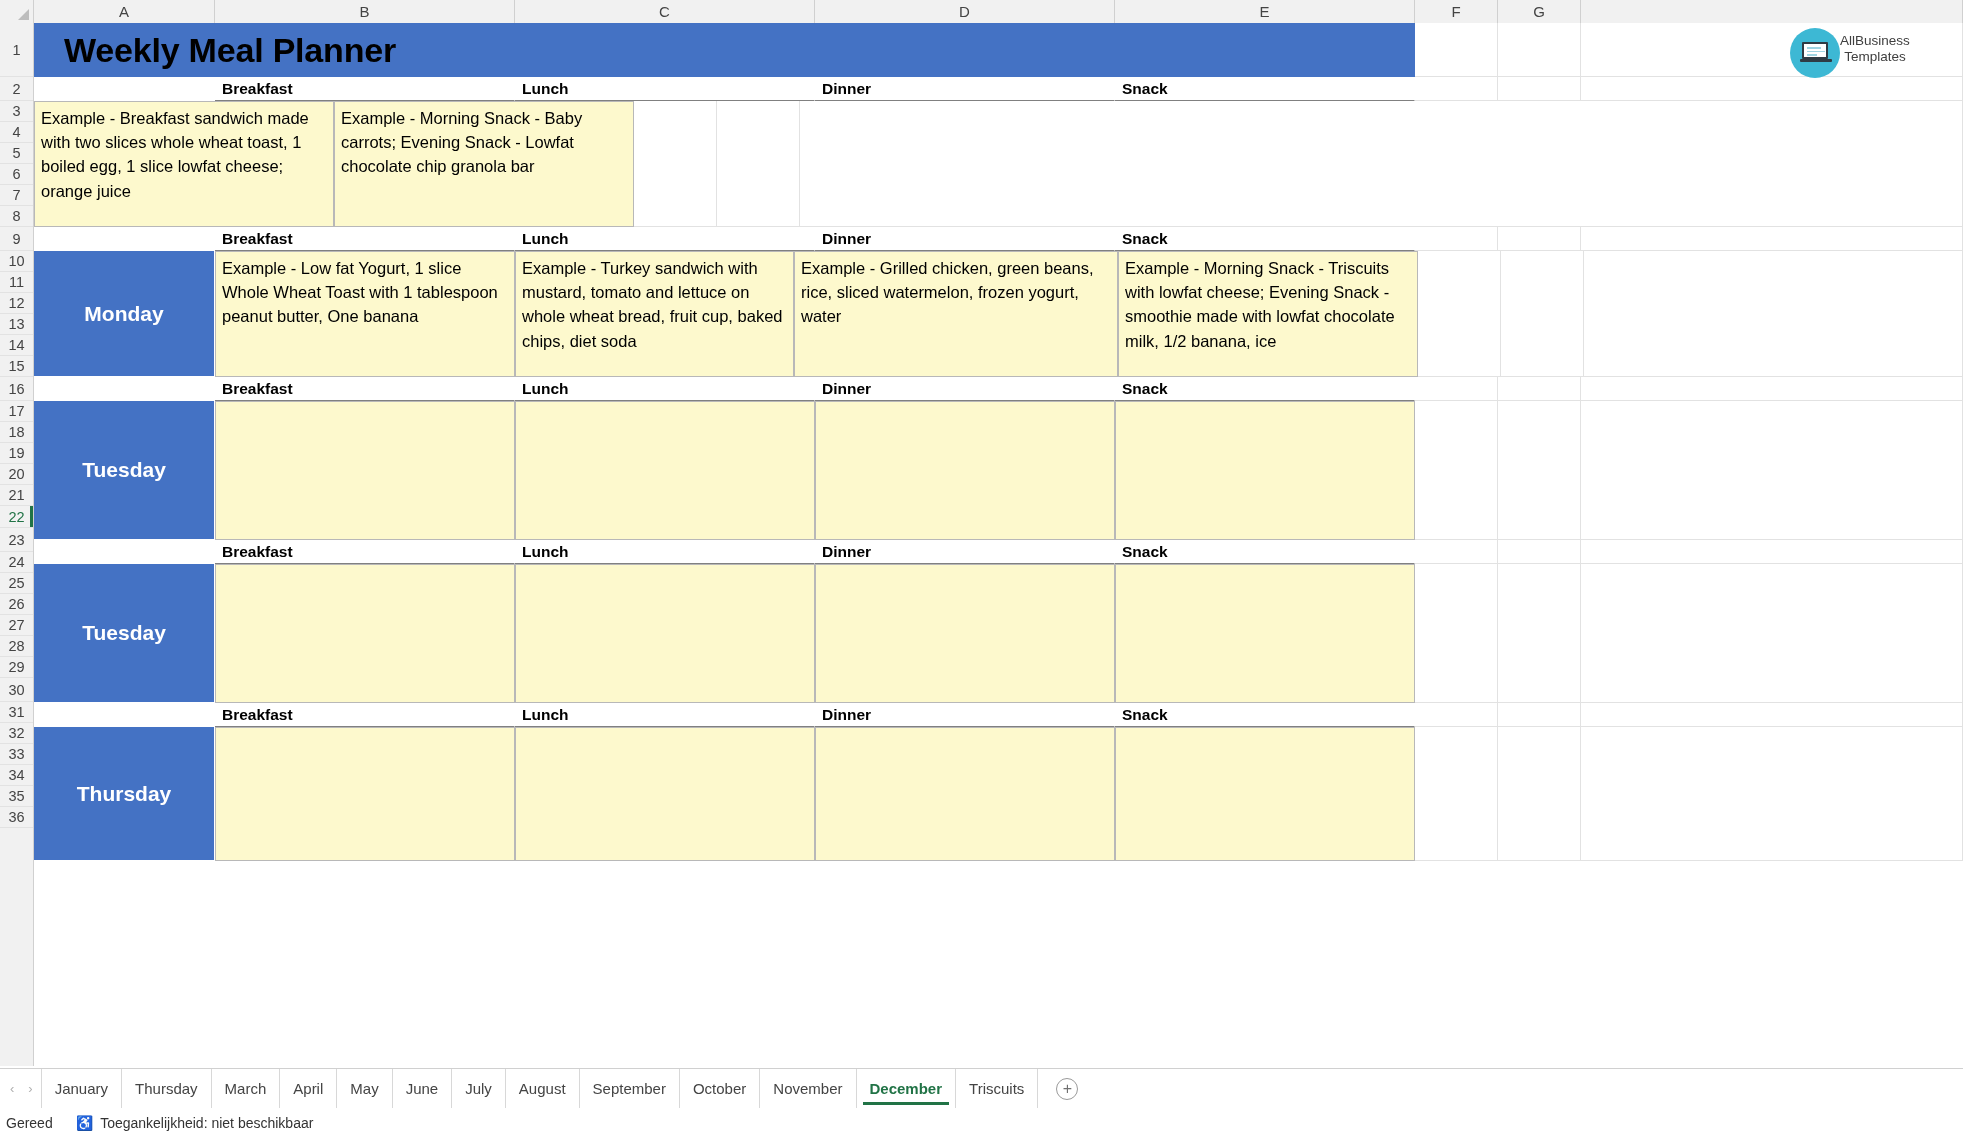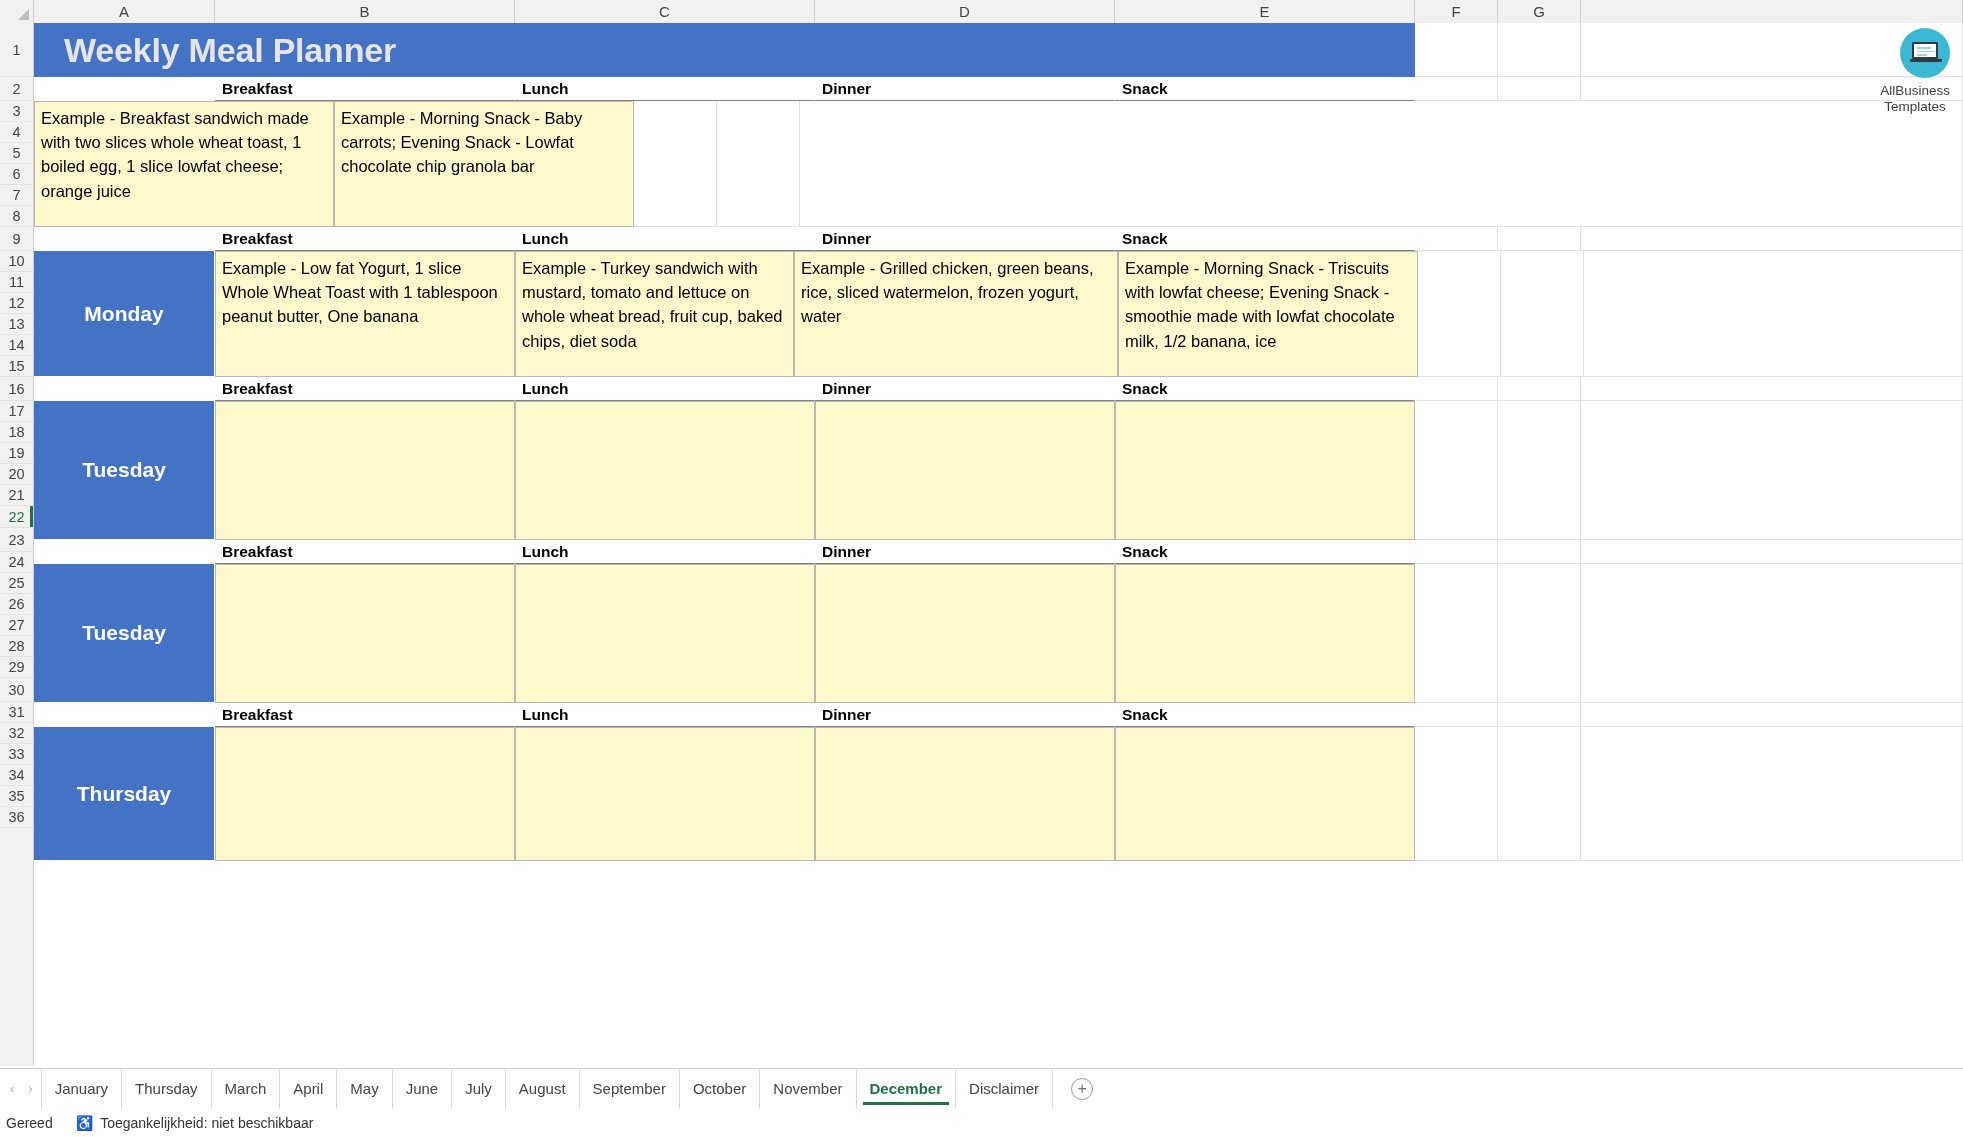--- a/index.html
+++ b/index.html
@@ -81,21 +81,21 @@
   .cell {
     border-right: 1px solid #e2e2e2;
     border-bottom: 1px solid #e2e2e2;
     overflow: hidden;
     flex: 0 0 auto;
   }
 
   
   .title-banner {
     background: #4472c4;
-    color: #e5e5e5;
+    color: #000000;
     font-size: 34px;
     font-weight: bold;
     display: flex; align-items: center;
     padding-left: 30px;
     letter-spacing: -0.2px;
     border: none;
   }
 
   
   .meal-head {
@@ -145,21 +145,21 @@
     background: #ffffff;
     border-right: 1px solid #e2e2e2;
     border-bottom: 1px solid #e2e2e2;
   }
 
   
   .logo-wrap {
     position: absolute;
     left: 1790px; top: 28px;
     width: 160px;
-    display: flex; flex-direction: column; align-items: flex-end;
+    display: flex; flex-direction: row; align-items: flex-start;
     pointer-events: none;
   }
   .logo-circle {
     width: 50px; height: 50px; border-radius: 50%;
     background: #3db8d4;
     display: flex; align-items: center; justify-content: center;
     position: relative; overflow: hidden;
   }
   .logo-laptop {
     width: 30px; height: 22px; position: relative;
@@ -444,21 +444,21 @@
       <div class="tab">March</div>
       <div class="tab">April</div>
       <div class="tab">May</div>
       <div class="tab">June</div>
       <div class="tab">July</div>
       <div class="tab">August</div>
       <div class="tab">September</div>
       <div class="tab">October</div>
       <div class="tab">November</div>
       <div class="tab active">December</div>
-      <div class="tab">Disclaimer</div>
+      <div class="tab">Triscuits</div>
     </div>
     <div class="addsheet">+</div>
   </div>
 
   <div class="statusbar">
     <span>Gereed</span>
     <span class="access-item">
       <span class="access-glyph">♿</span>
       <span>Toegankelijkheid: niet beschikbaar</span>
     </span>

